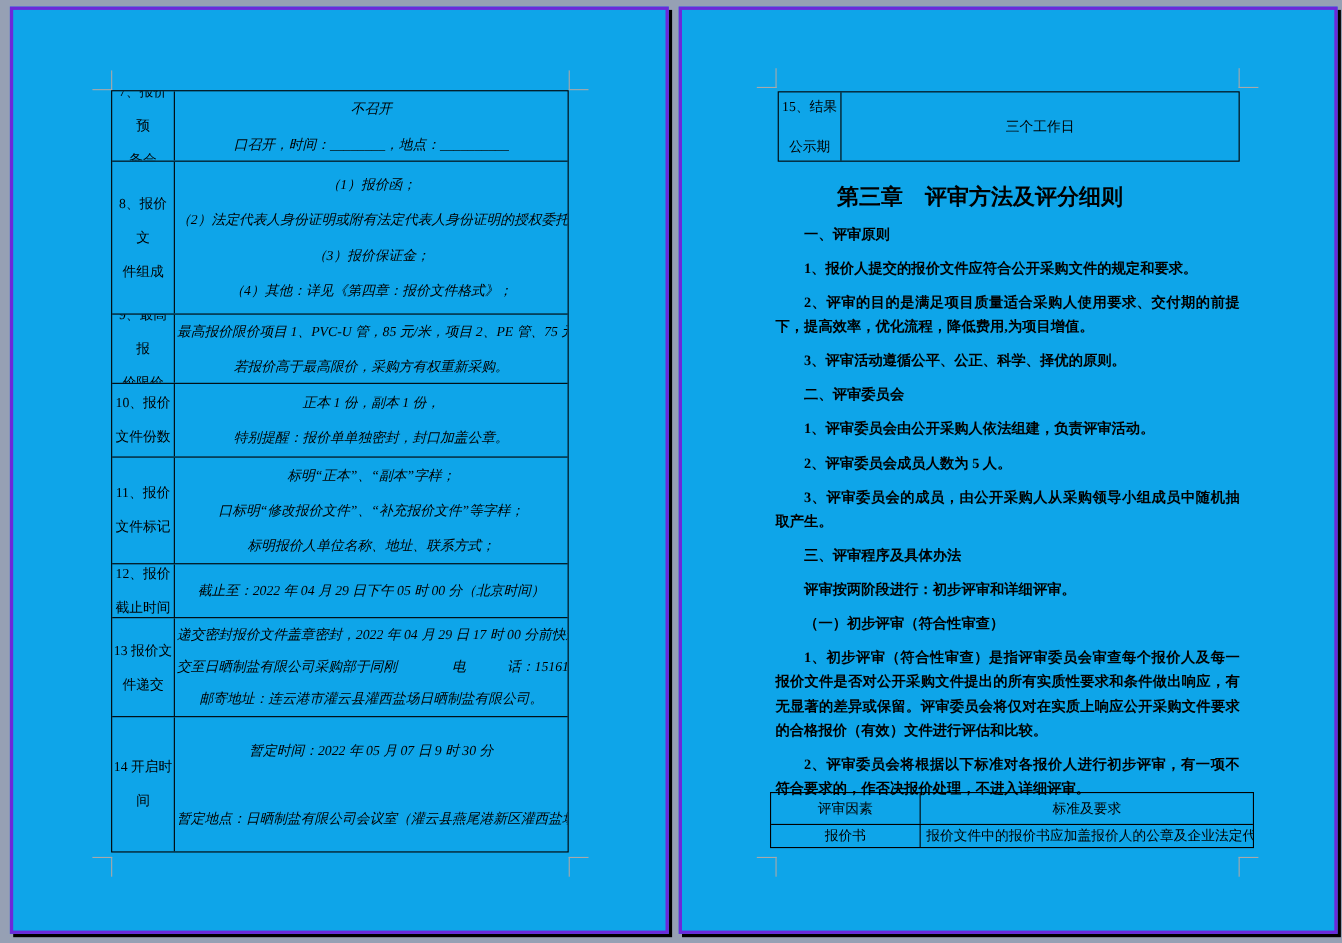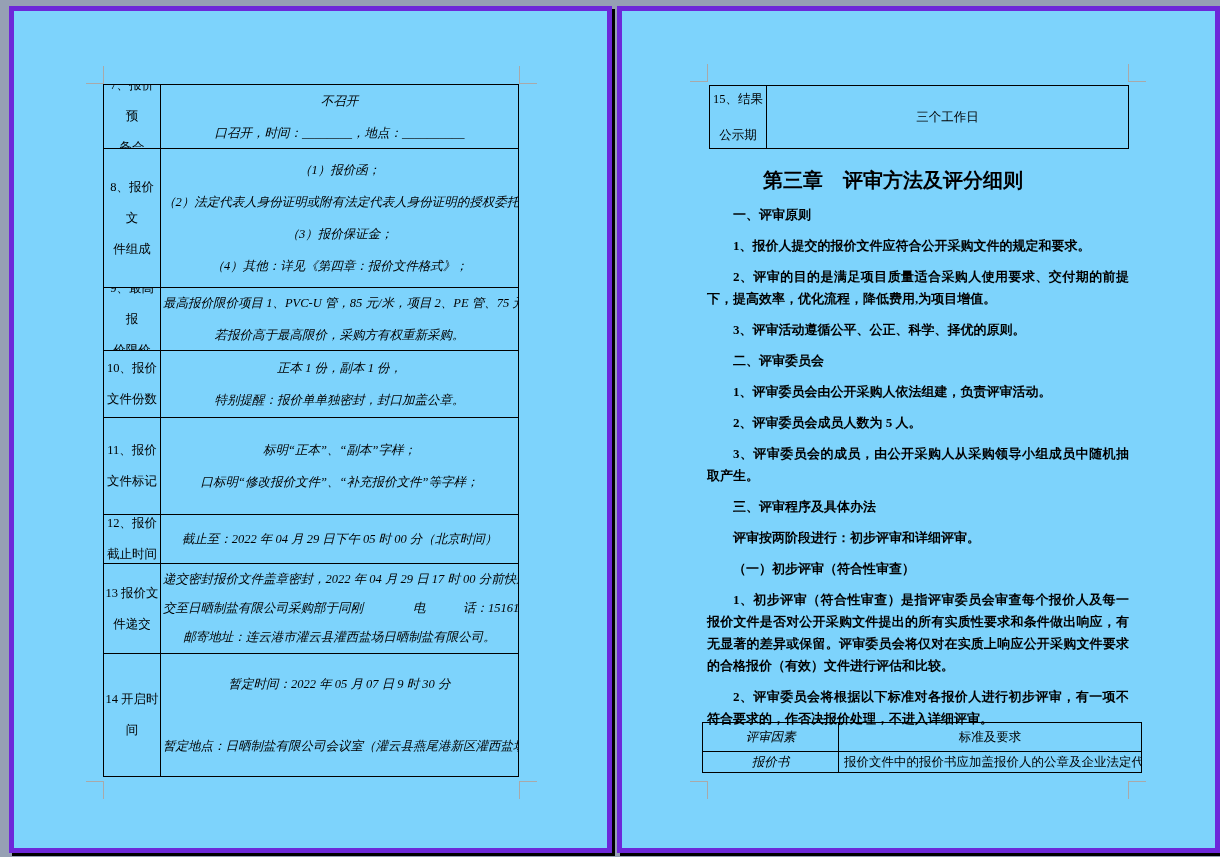--- a/index.html
+++ b/index.html
@@ -4,21 +4,21 @@
 <style>
   html,body{margin:0;padding:0;}
   body{
     width:1220px;height:857px;position:relative;overflow:hidden;
     background:#96a0b4;
     font-family:"Liberation Serif","DejaVu Serif",serif;
     color:#000;
   }
   .page{
     position:absolute;top:6px;width:593px;height:837px;
-    background:#7dd3fc;border:5px solid #6d28d9;box-shadow:3px 3px 0 #000;
+    background:#0ea5e9;border:3px solid #6d28d9;box-shadow:3px 3px 0 #000;
   }
   #page-left{left:9px;}
   #page-right{left:617px;}
 
   
   .cmark{position:absolute;width:17px;height:17px;}
   .cm-tl{border-right:1px solid #a9a9a9;border-bottom:1px solid #a9a9a9;}
   .cm-tr{border-left:1px solid #a9a9a9;border-bottom:1px solid #a9a9a9;}
   .cm-bl{border-right:1px solid #a9a9a9;border-top:1px solid #a9a9a9;}
   .cm-br{border-left:1px solid #a9a9a9;border-top:1px solid #a9a9a9;}
@@ -63,21 +63,21 @@
     font-size:13px;line-height:22px;
   }
   .paras p{margin:0 0 9px 0;text-indent:2em;text-align:justify;font-weight:bold;}
 
   .review-table{
     position:absolute;left:80px;top:711px;width:438px;
     border:1px solid #000;font-size:12.5px;
   }
   .review-table .rrow{display:flex;border-bottom:1px solid #000;}
   .review-table .rrow:last-child{border-bottom:none;}
-  .review-table .rc1{width:135px;flex:none;border-right:1px solid #000;display:flex;align-items:center;justify-content:center;font-style:italic;}
+  .review-table .rc1{width:135px;flex:none;border-right:1px solid #000;display:flex;align-items:center;justify-content:center;}
   .review-table .rhead .rc1,.review-table .rhead .rc2{height:28px;}
   .review-table .rbody .rc1,.review-table .rbody .rc2{height:20px;}
   .review-table .rc2{flex:1;display:flex;align-items:center;justify-content:center;overflow:hidden;white-space:nowrap;}
   .review-table .rbody .rc2{justify-content:flex-start;padding-left:5px;}
 </style>
 </head>
 <body>
 
 <div class="page" id="page-left">
   <div class="cmark cm-tl" style="left:72px;top:55px;"></div>
@@ -134,20 +134,21 @@
     </div>
 
     <div class="trow" style="height:96px;">
       <div class="tlabel">
         <div>11、报价</div>
         <div>文件标记</div>
       </div>
       <div class="tcontent">
         <div class="ln c">标明“正本”、“副本”字样；</div>
         <div class="ln c">口标明“修改报价文件”、“补充报价文件”等字样；</div>
+        <div class="ln c">标明报价人单位名称、地址、联系方式；</div>
       </div>
     </div>
 
     <div class="trow" style="height:48px;">
       <div class="tlabel">
         <div>12、报价</div>
         <div>截止时间</div>
       </div>
       <div class="tcontent">
         <div class="ln c">截止至：2022 年 04 月 29 日下午 05 时 00 分（北京时间）</div>

